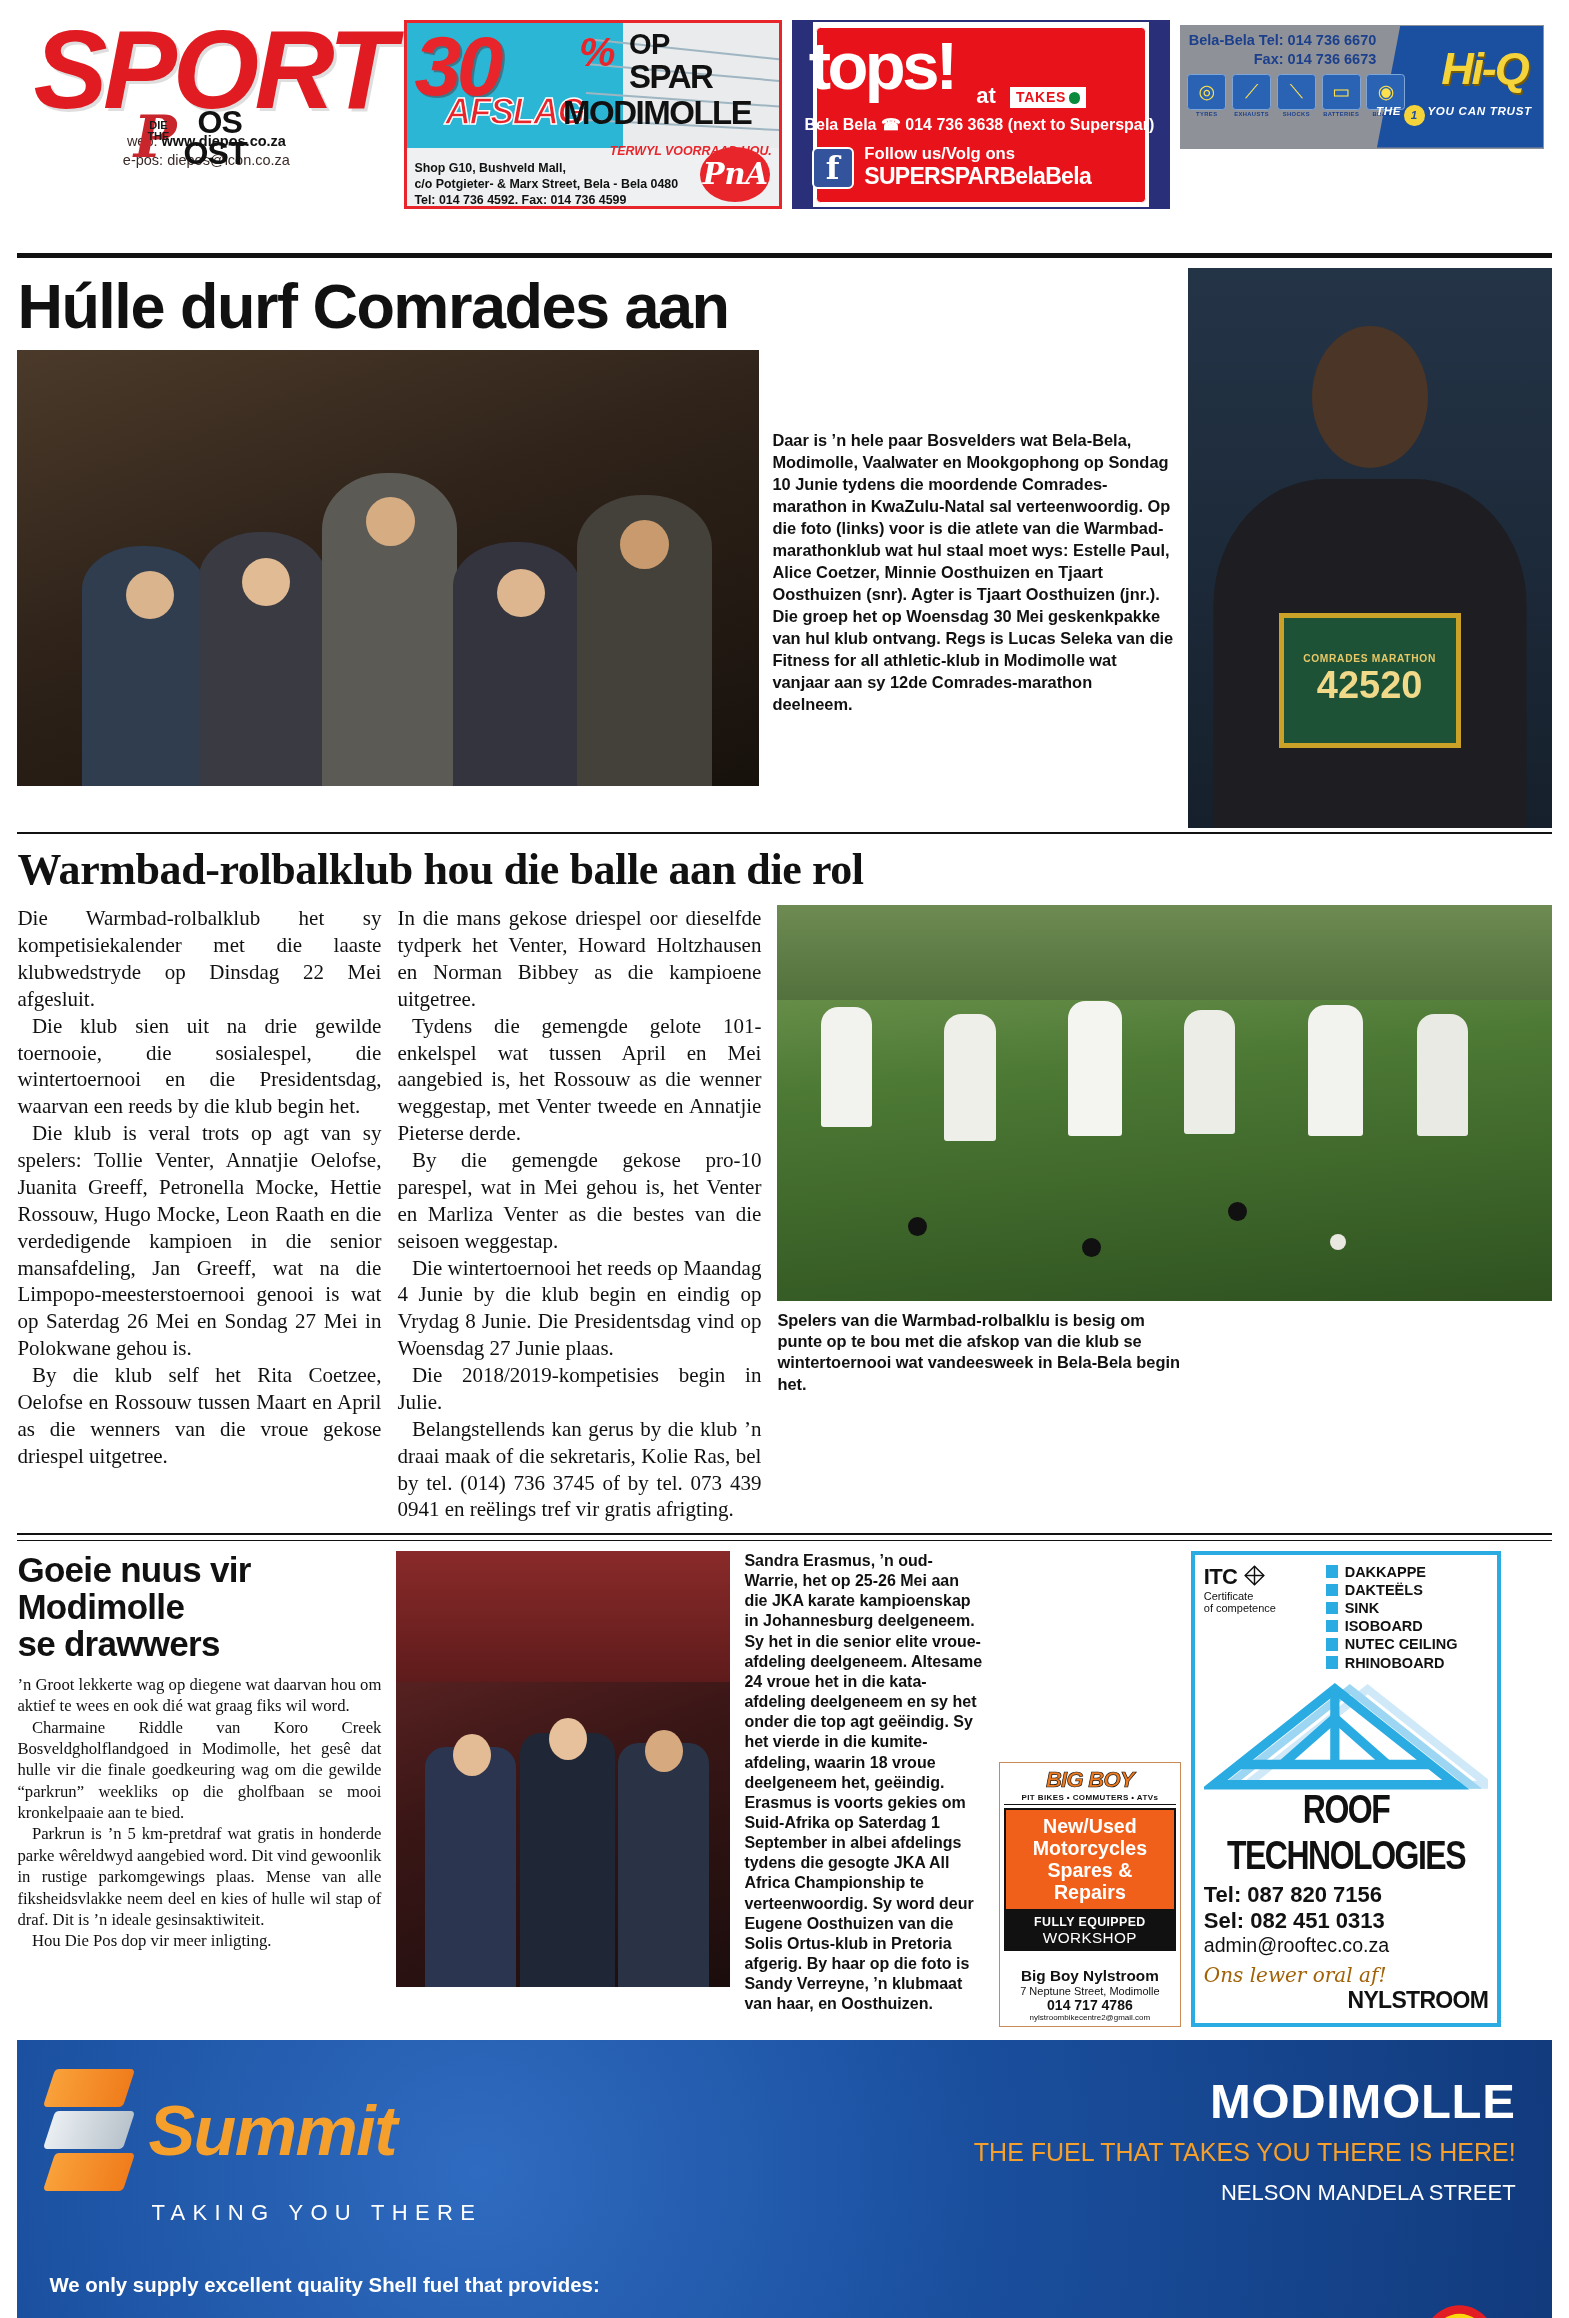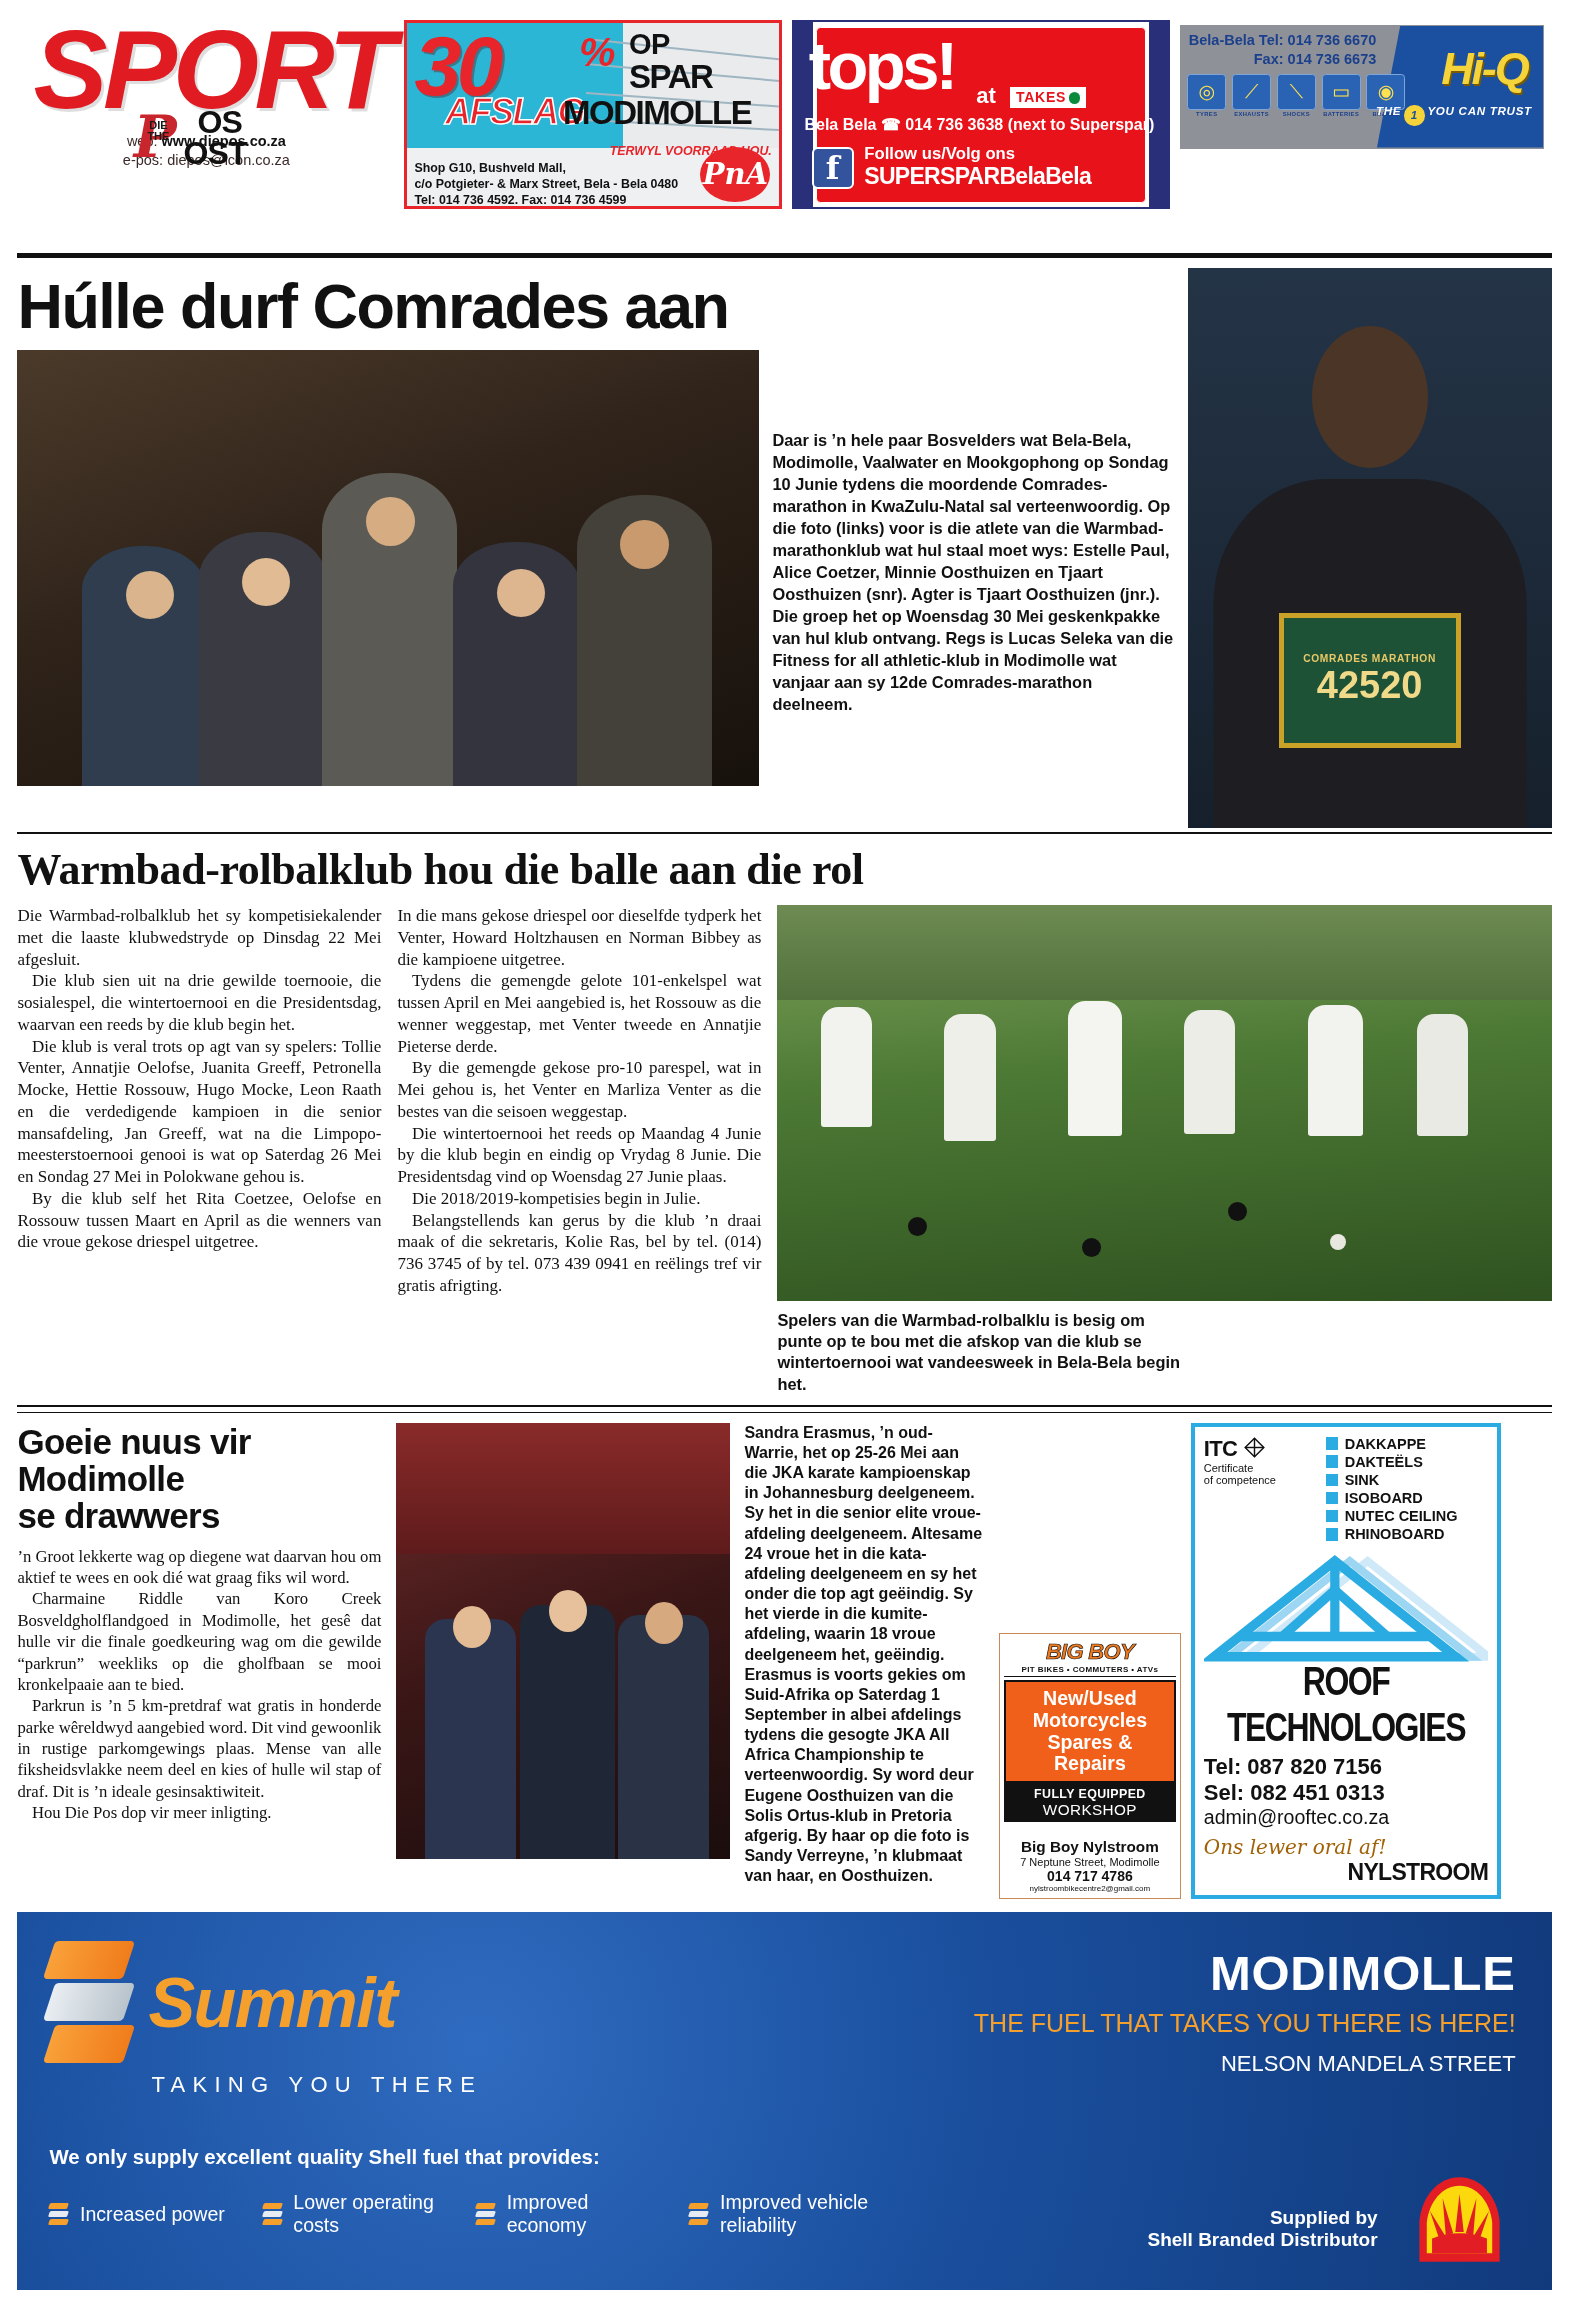--- a/index.html
+++ b/index.html
@@ -136,21 +136,21 @@
   .ph-grad3 { background: linear-gradient(160deg,#6f2a2a 0%, #3a1616 50%, #1b0d0d 100%); }
   .ph-grad4 { background: linear-gradient(180deg,#243447 0%, #16202c 100%); }
   .figure { position:absolute; bottom:0; border-radius:48% 48% 0 0 / 18% 18% 0 0; }
 
   
   .sec-title {
     font-family: "Liberation Serif", serif; font-size: 44px; color:#111;
     margin: 10.2px 0 10.2px; letter-spacing:-0.4px;
   }
   .bowls { display:flex; gap:16px; }
-  .bowls-col { width: 364px; font-family:"Liberation Serif", serif; font-size:17px; line-height:1.28; color:#111; text-align:justify;}
+  .bowls-col { width: 364px; font-family:"Liberation Serif", serif; font-size:21px; line-height:1.28; color:#111; text-align:justify;}
   .bowls-col p { text-indent: 14.5px; }
   .bowls-col p.first { text-indent: 0; }
   .bowls-right { flex:1; }
   .bowls-photo { width: 100%; height: 396px; background:#3d6b2a; position:relative; overflow:hidden;}
   .bowls-cap { margin-top: 8.7px; font-size:16.4px; font-weight:bold; line-height:1.3; color:#111; width: 407px;}
 
   
   .bottom-row { display:flex; gap:14.5px; margin-top: 10.2px; }
   .col-modimolle { width: 364px; }
   .modi-head { font-size:35px; font-weight:bold; line-height:1.06; color:#111; letter-spacing:-0.7px; margin-bottom: 11.6px;}

